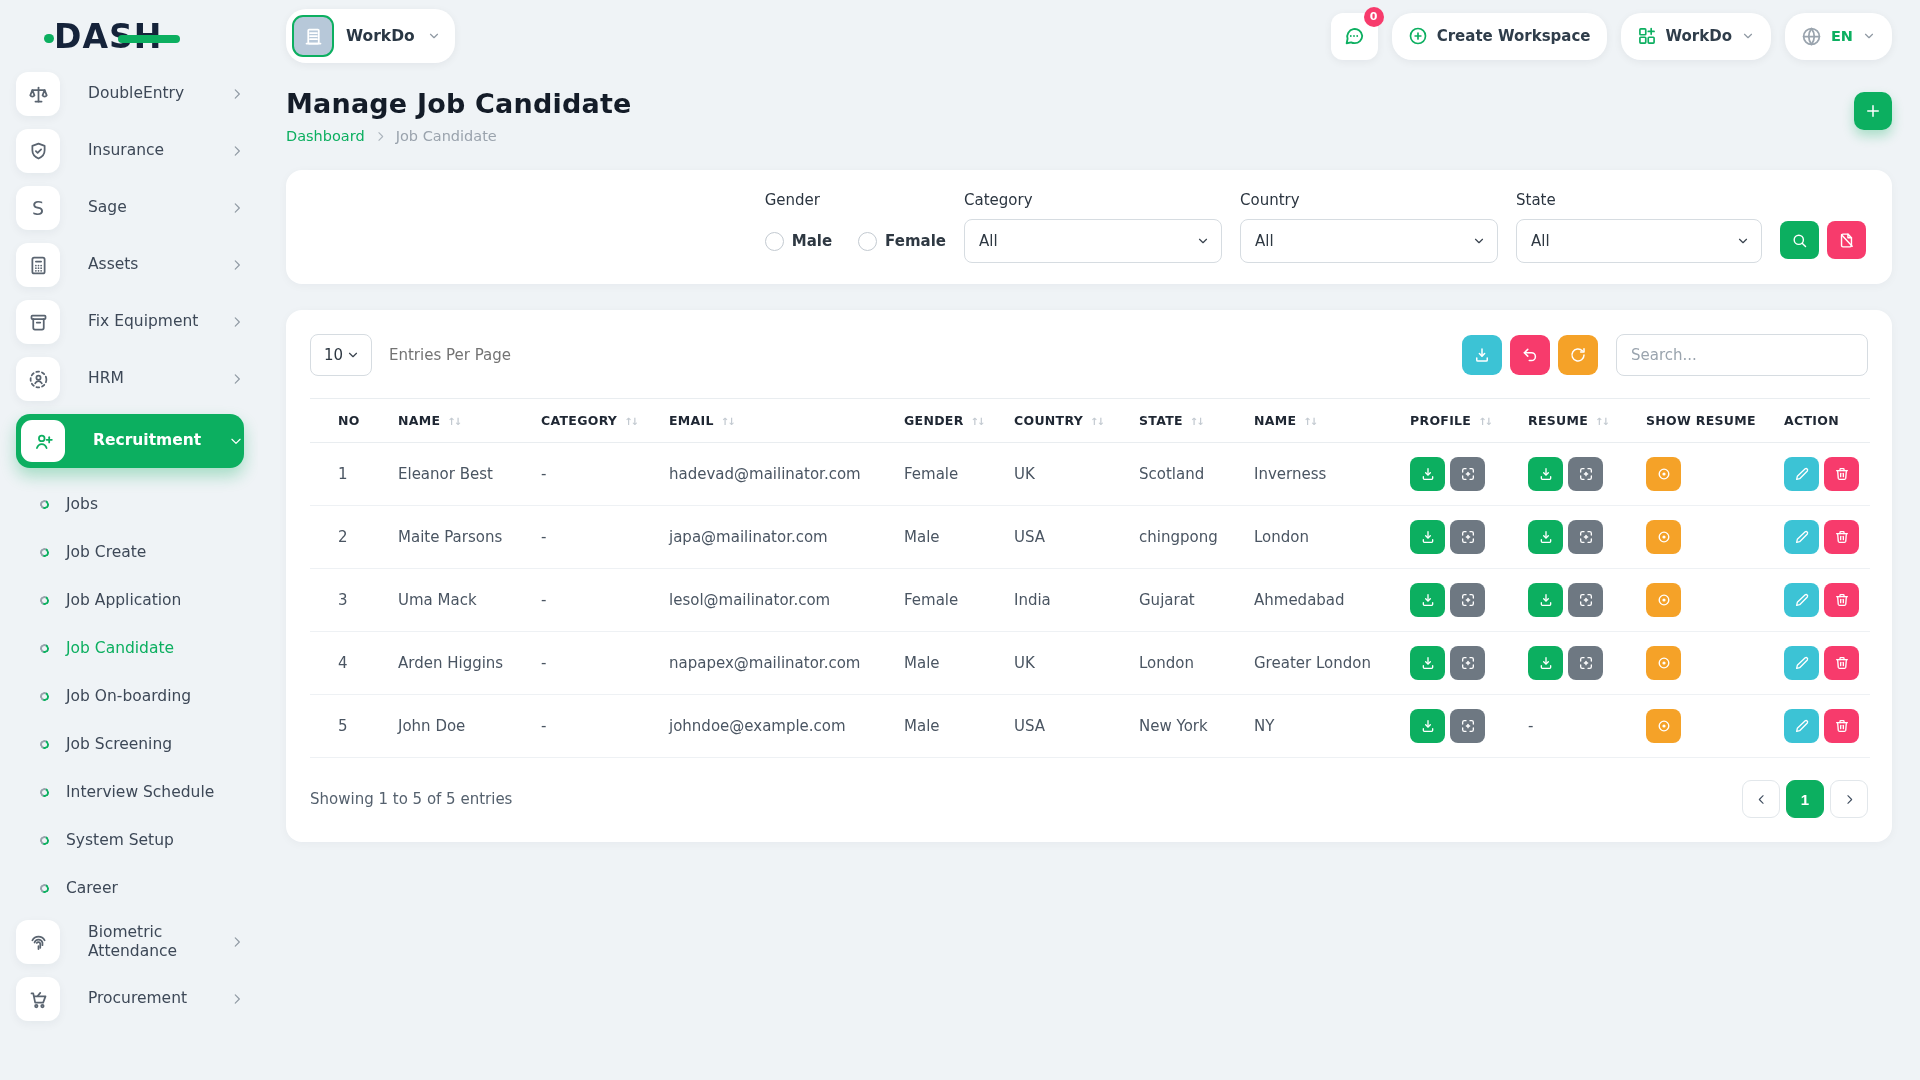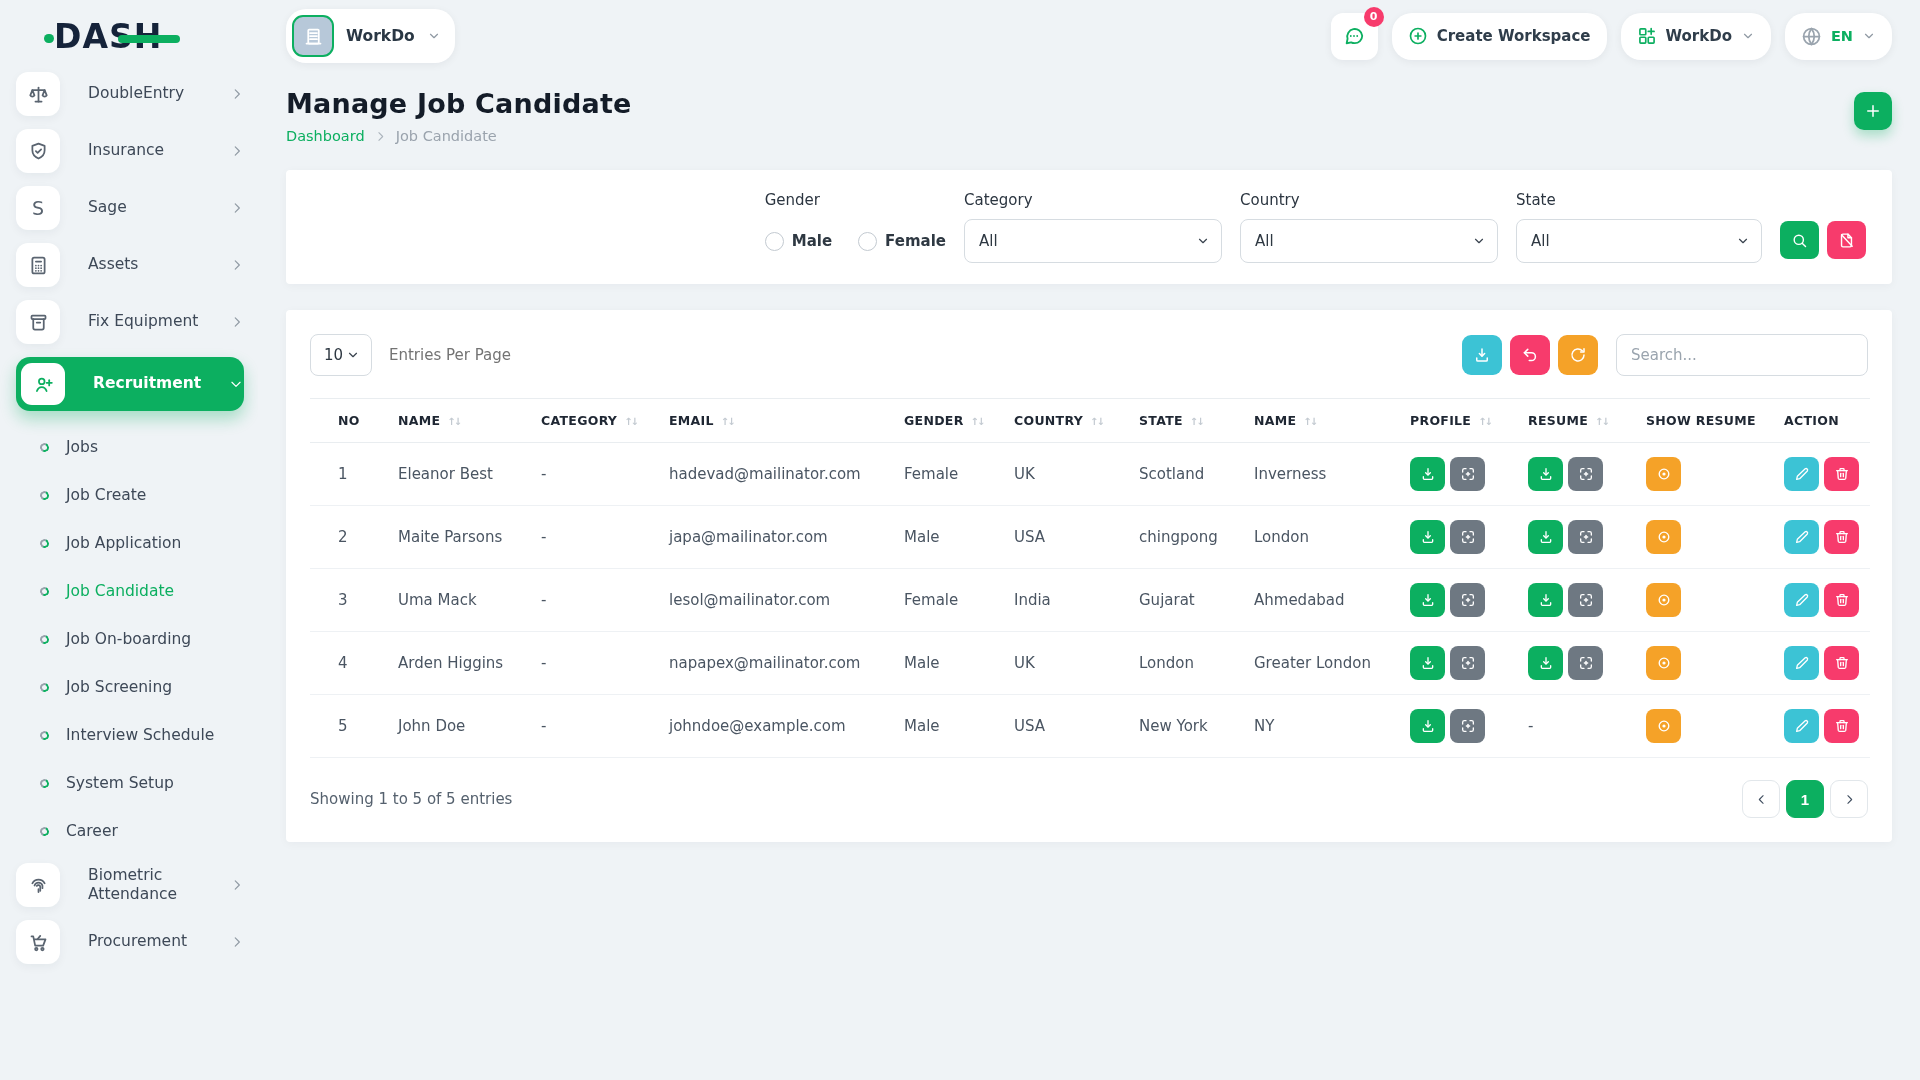--- a/index.html
+++ b/index.html
@@ -63,21 +63,21 @@
   .page-head{display:flex;align-items:flex-start;justify-content:space-between;margin-top:10px;}
   .page-title{font-size:27px;font-weight:700;color:#141c28;letter-spacing:.2px;}
   .breadcrumb{display:flex;align-items:center;gap:9px;margin-top:9px;font-size:14.5px;}
   .bc-home{color:var(--primary);cursor:pointer;}
   .bc-sep{color:#aab3bc;} .bc-sep .ic{width:13px;height:13px;}
   .bc-cur{color:#9aa3ad;}
   .add-btn{width:38px;height:38px;border-radius:10px;background:var(--primary);color:#fff;border:none;cursor:pointer;
            display:flex;align-items:center;justify-content:center;box-shadow:0 6px 12px rgba(12,175,96,.3);margin-top:4px;}
   .add-btn .ic{width:18px;height:18px;}
 
-  .card{background:var(--card);border-radius:4px;box-shadow:0 2px 10px rgba(16,24,40,.04);}
+  .card{background:var(--card);border-radius:16px;box-shadow:0 2px 10px rgba(16,24,40,.04);}
   .filter-card{margin-top:26px;height:114px;display:flex;align-items:center;justify-content:flex-end;
                padding:0 26px;gap:18px;}
   .fgroup{display:flex;flex-direction:column;}
   .flabel{font-size:15px;color:#2b3540;margin-bottom:10px;}
   .fctrl{height:44px;display:flex;align-items:center;}
   .radio-row{gap:26px;}
   .radio-opt{display:flex;align-items:center;gap:8px;cursor:pointer;}
   .radio{width:19px;height:19px;border-radius:50%;border:1.5px solid #c3cad1;background:#fff;flex:0 0 19px;}
   .radio-label{font-size:15px;font-weight:700;color:#2e3842;}
   .sel{position:relative;}
@@ -211,20 +211,35 @@
           </svg>
       </span>
       <span class="side-label">Fix Equipment</span>
       <span class="side-chev">
           <svg class="ic" viewBox="0 0 24 24">
             <path d="M9 5l7 7-7 7"></path>
           </svg>
         </span>
     </div>
 
+    <div class="side-item">
+      <span class="icon-sq">
+        <svg class="ic" viewBox="0 0 24 24">
+            <circle cx="12" cy="12" r="9" stroke-dasharray="3.2 3.4"></circle>
+            <circle cx="12" cy="10" r="2.4"></circle>
+            <path d="M8.2 16.5c.8-1.8 2.2-2.7 3.8-2.7s3 .9 3.8 2.7"></path>
+          </svg>
+      </span>
+      <span class="side-label">HRM</span>
+      <span class="side-chev">
+          <svg class="ic" viewBox="0 0 24 24">
+            <path d="M9 5l7 7-7 7"></path>
+          </svg>
+        </span>
+    </div>
 
     <div class="side-item active-pill">
       <span class="icon-sq">
         <svg class="ic" viewBox="0 0 24 24">
             <circle cx="10" cy="8.5" r="3.2"></circle>
             <path d="M4.5 19.5c1-3 3-4.6 5.5-4.6s4.5 1.6 5.5 4.6"></path>
             <path d="M18.5 7v6"></path>
             <path d="M15.5 10h6"></path>
           </svg>
       </span>

